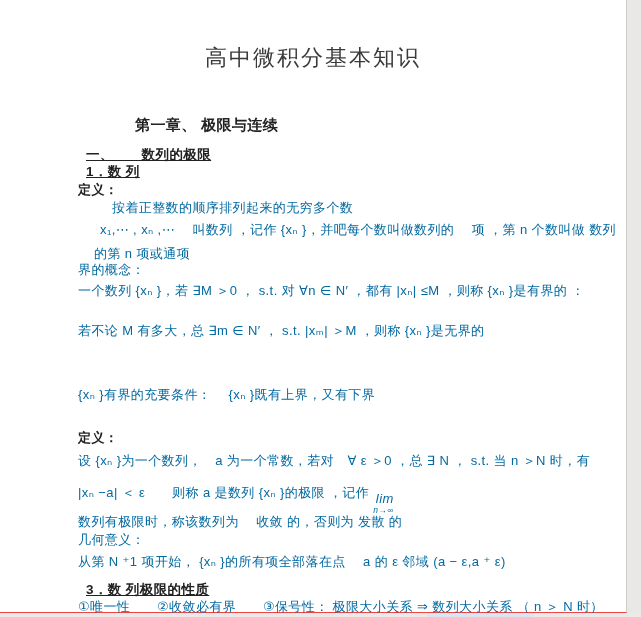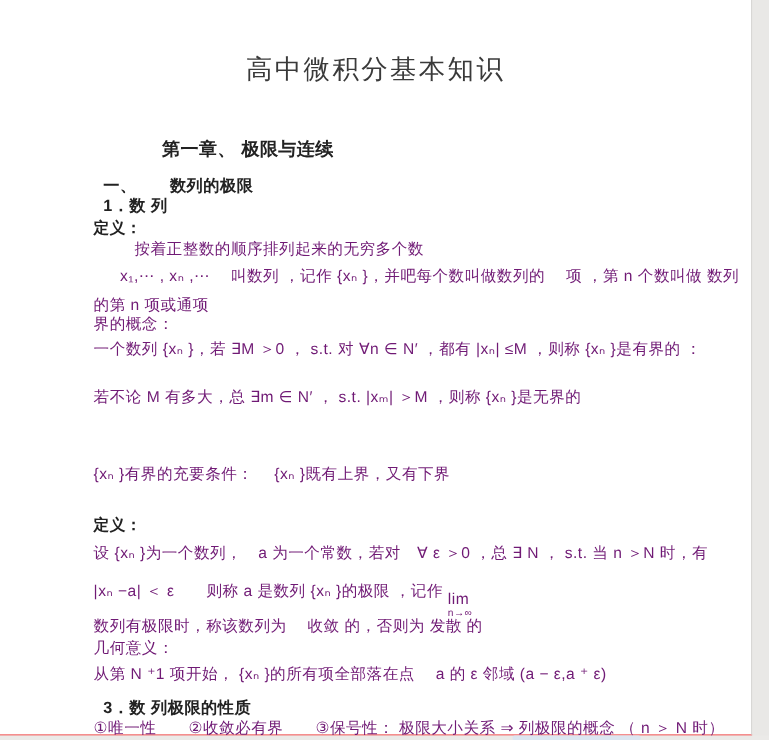--- a/index.html
+++ b/index.html
@@ -22,38 +22,38 @@
   .chrome-bottom{
     position:absolute;left:0;bottom:0;width:641px;height:4px;
     background:#ebeae8;
   }
   .hscroll-thumb{
     position:absolute;left:427px;bottom:0;width:107px;height:4px;
     background:#dce6f1;border-radius:2px;
   }
   .line{
     position:absolute;
-    color:#701a75;
+    color:#0369a1;
     font-size:13px;
     line-height:17px;
     letter-spacing:0.4px;
     white-space:nowrap;
   }
   .doc-title{
     left:0;width:626px;text-align:center;
     font-family:"Liberation Serif","DejaVu Serif",serif;
     font-size:22px;line-height:26px;color:#3a3a3a;
     letter-spacing:2px;font-weight:400;
   }
   .chapter{font-weight:bold;font-size:15px;color:#222;}
-  .section{font-weight:bold;font-size:13.5px;color:#222;}
+  .section{font-weight:bold;font-size:13.5px;color:#222;text-decoration:underline;}
   .bold{font-weight:bold;color:#222;}
   .limwrap{
-    display:inline-flex;flex-direction:column;align-items:flex-start;
-    vertical-align:-6px;line-height:1;
+    display:inline-flex;flex-direction:column;align-items:flex-end;
+    vertical-align:-6px;line-height:1;font-style:italic;
   }
   .lim{font-size:13px;line-height:12px;}
   .limsub{font-size:8.5px;line-height:9px;margin-top:1px;}
 </style>
 </head>
 <body>
 
 <div class="page">
 
   <div class="line doc-title" style="top:45px;">高中微积分基本知识</div>
@@ -63,21 +63,21 @@
   <div class="line section" style="top:146px;left:86px;">一、　　数列的极限</div>
 
   <div class="line section" style="top:163px;left:86px;">1．数 列</div>
 
   <div class="line bold" style="top:181px;left:78px;">定义：</div>
 
   <div class="line" style="top:199px;left:112px;">按着正整数的顺序排列起来的无穷多个数</div>
 
   <div class="line" style="top:221px;left:100px;">x₁,⋯ , xₙ ,⋯　 叫数列 ，记作 {xₙ }，并吧每个数叫做数列的　 项 ，第 n 个数叫做 数列</div>
 
-  <div class="line" style="top:245px;left:78px;text-align:center;">的第  n 项或通项</div>
+  <div class="line" style="top:245px;left:94px;text-align:center;">的第  n 项或通项</div>
 
   <div class="line" style="top:261px;left:78px;">界的概念：</div>
 
   <div class="line" style="top:282px;left:78px;">一个数列 {xₙ }，若 ∃M ＞0 ， s.t. 对 ∀n ∈ N′ ，都有 |xₙ| ≤M ，则称 {xₙ }是有界的 ：</div>
 
   <div class="line" style="top:322px;left:78px;">若不论 M 有多大，总 ∃m ∈ N′ ， s.t. |xₘ| ＞M ，则称 {xₙ }是无界的</div>
 
 
   <div class="line" style="top:386px;left:78px;">{xₙ }有界的充要条件：　 {xₙ }既有上界，又有下界</div>
 
@@ -92,19 +92,19 @@
       </span></div>
 
   <div class="line" style="top:513px;left:78px;">数列有极限时，称该数列为　 收敛 的，否则为 发散 的</div>
 
   <div class="line" style="top:531px;left:78px;">几何意义：</div>
 
   <div class="line" style="top:553px;left:78px;">从第  N ⁺1 项开始， {xₙ }的所有项全部落在点　 a 的 ε 邻域 (a − ε,a ⁺ ε)</div>
 
   <div class="line section" style="top:581px;left:86px;">3．数 列极限的性质</div>
 
-  <div class="line" style="top:598px;left:78px;">①唯一性　　②收敛必有界　　③保号性： 极限大小关系 ⇒ 列极限的概念 （ n ＞ N 时）</div>
+  <div class="line" style="top:598px;left:78px;">①唯一性　　②收敛必有界　　③保号性： 极限大小关系 ⇒ 数列大小关系 （ n ＞ N 时）</div>
 
 </div>
 
 <div class="chrome-right"></div>
 <div class="chrome-bottom"></div>
 <div class="hscroll-thumb"></div>
 
 </body></html>

